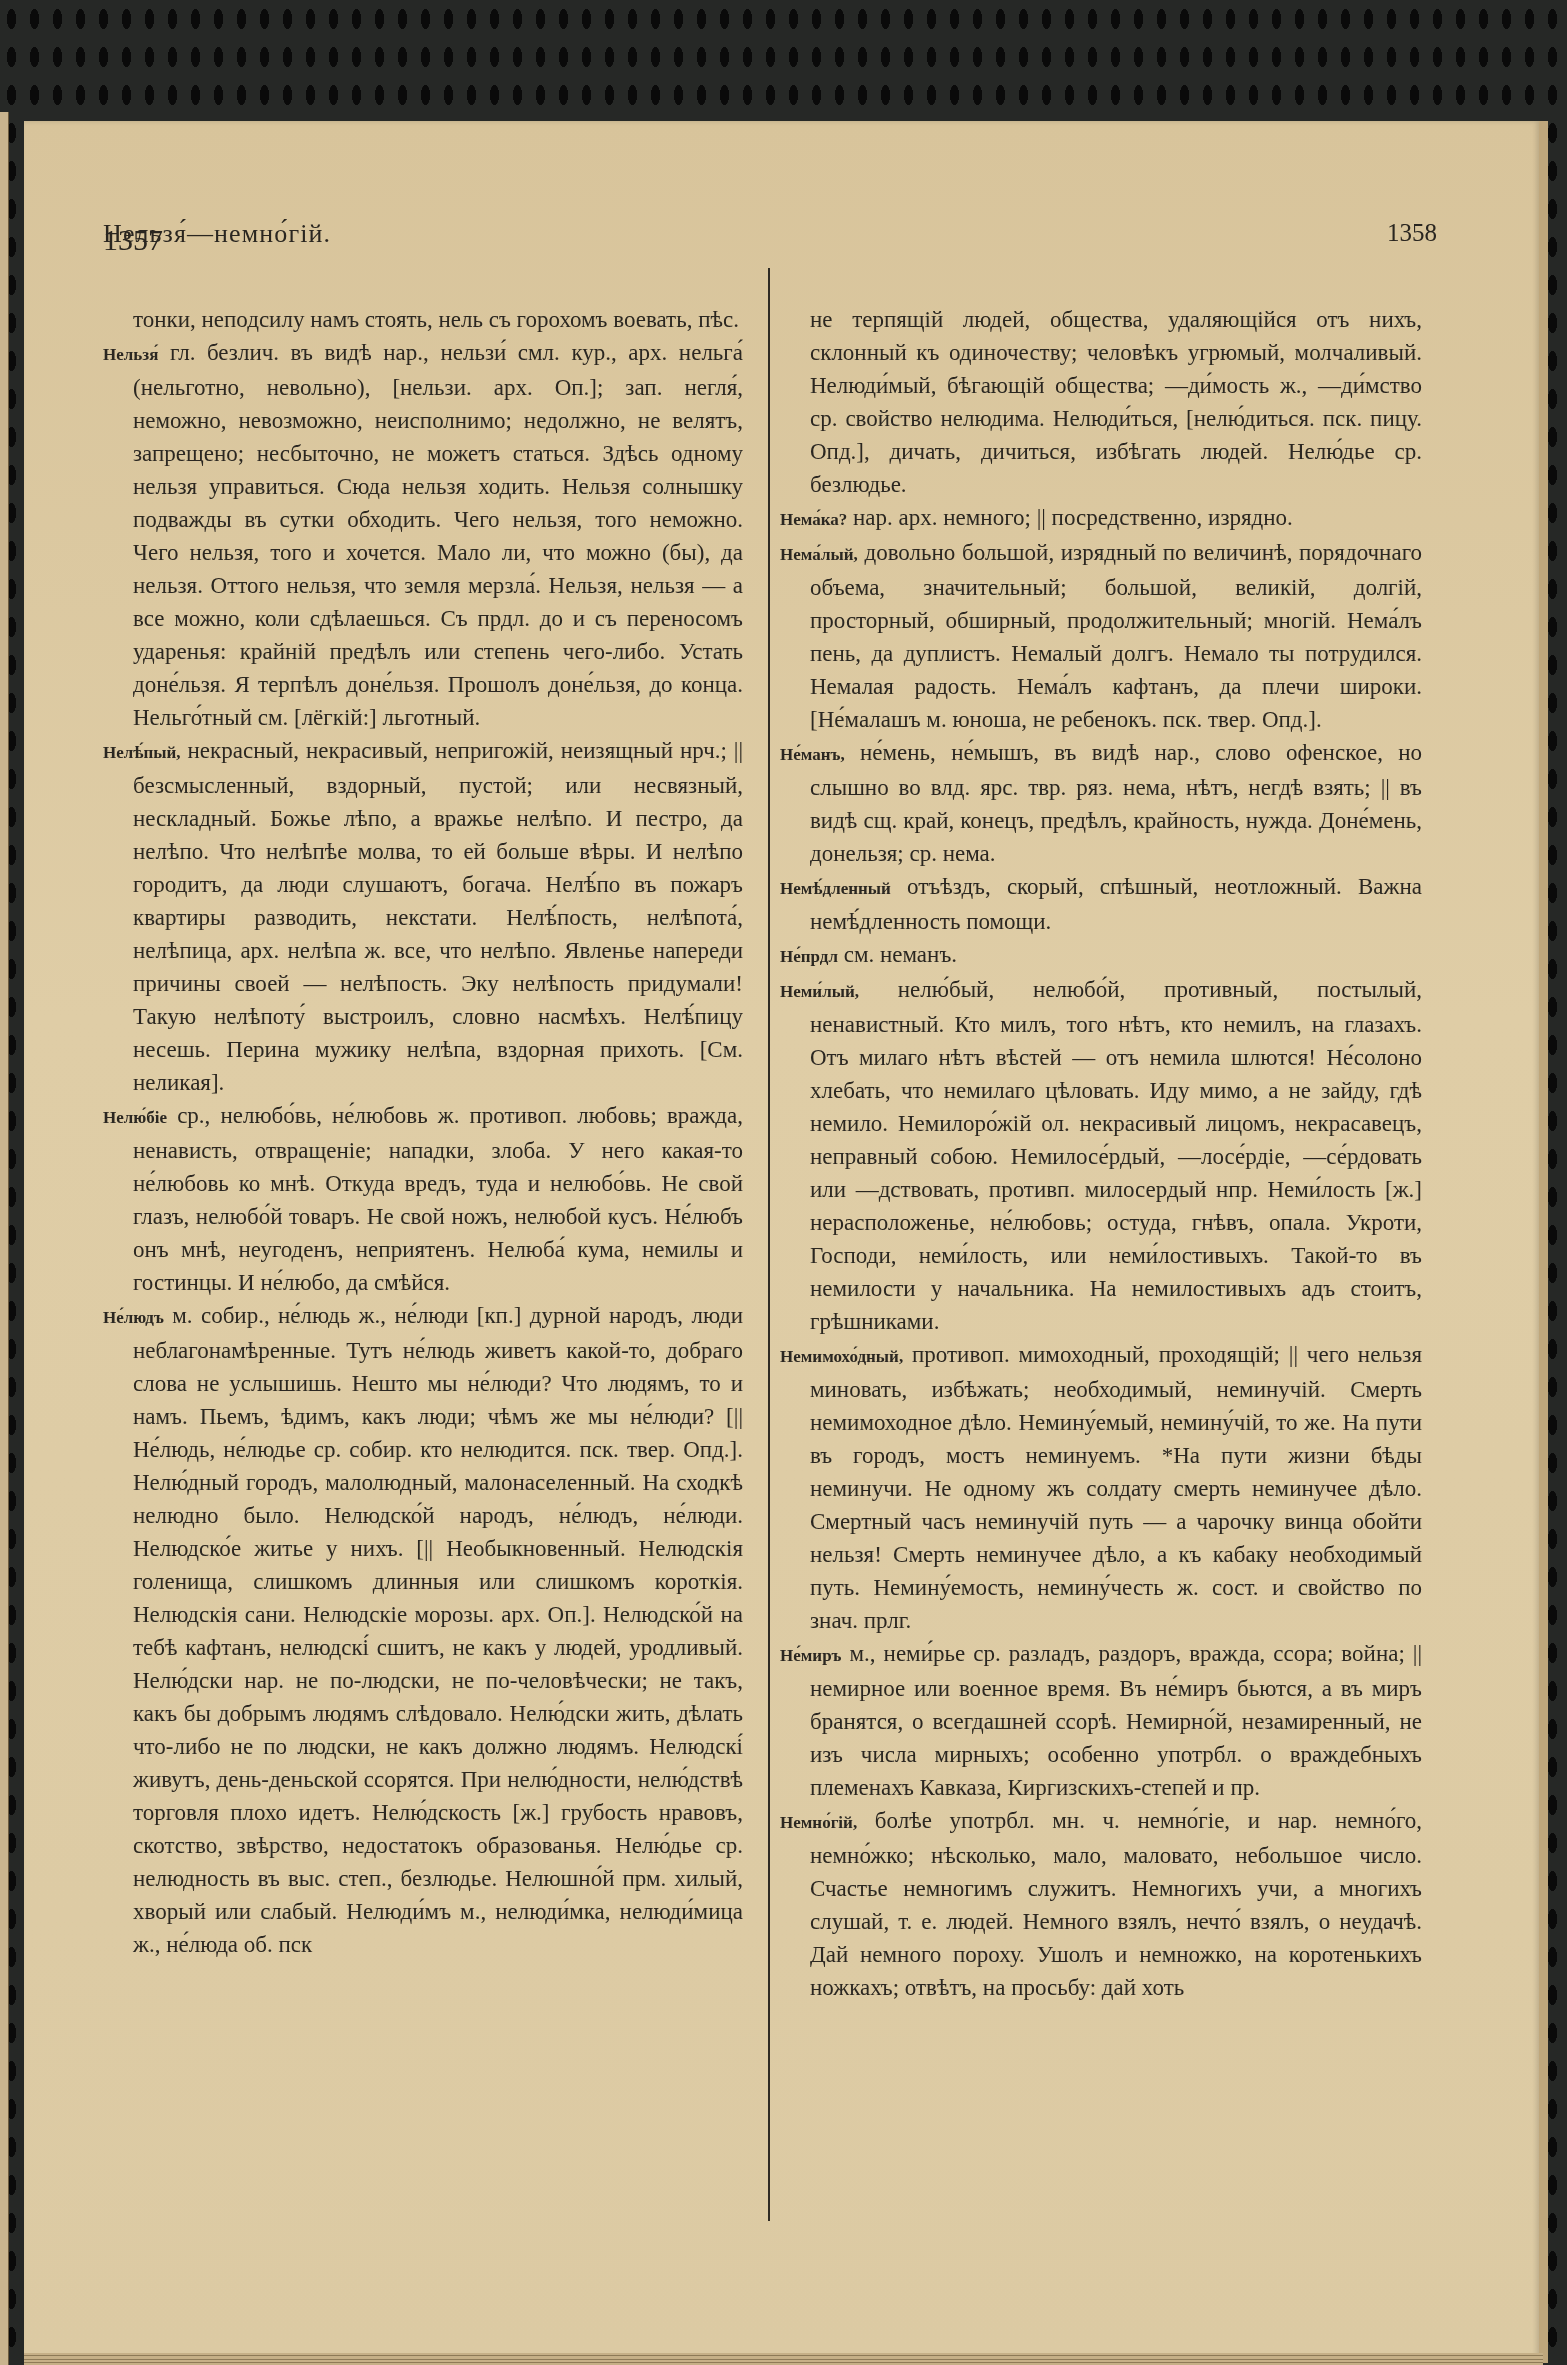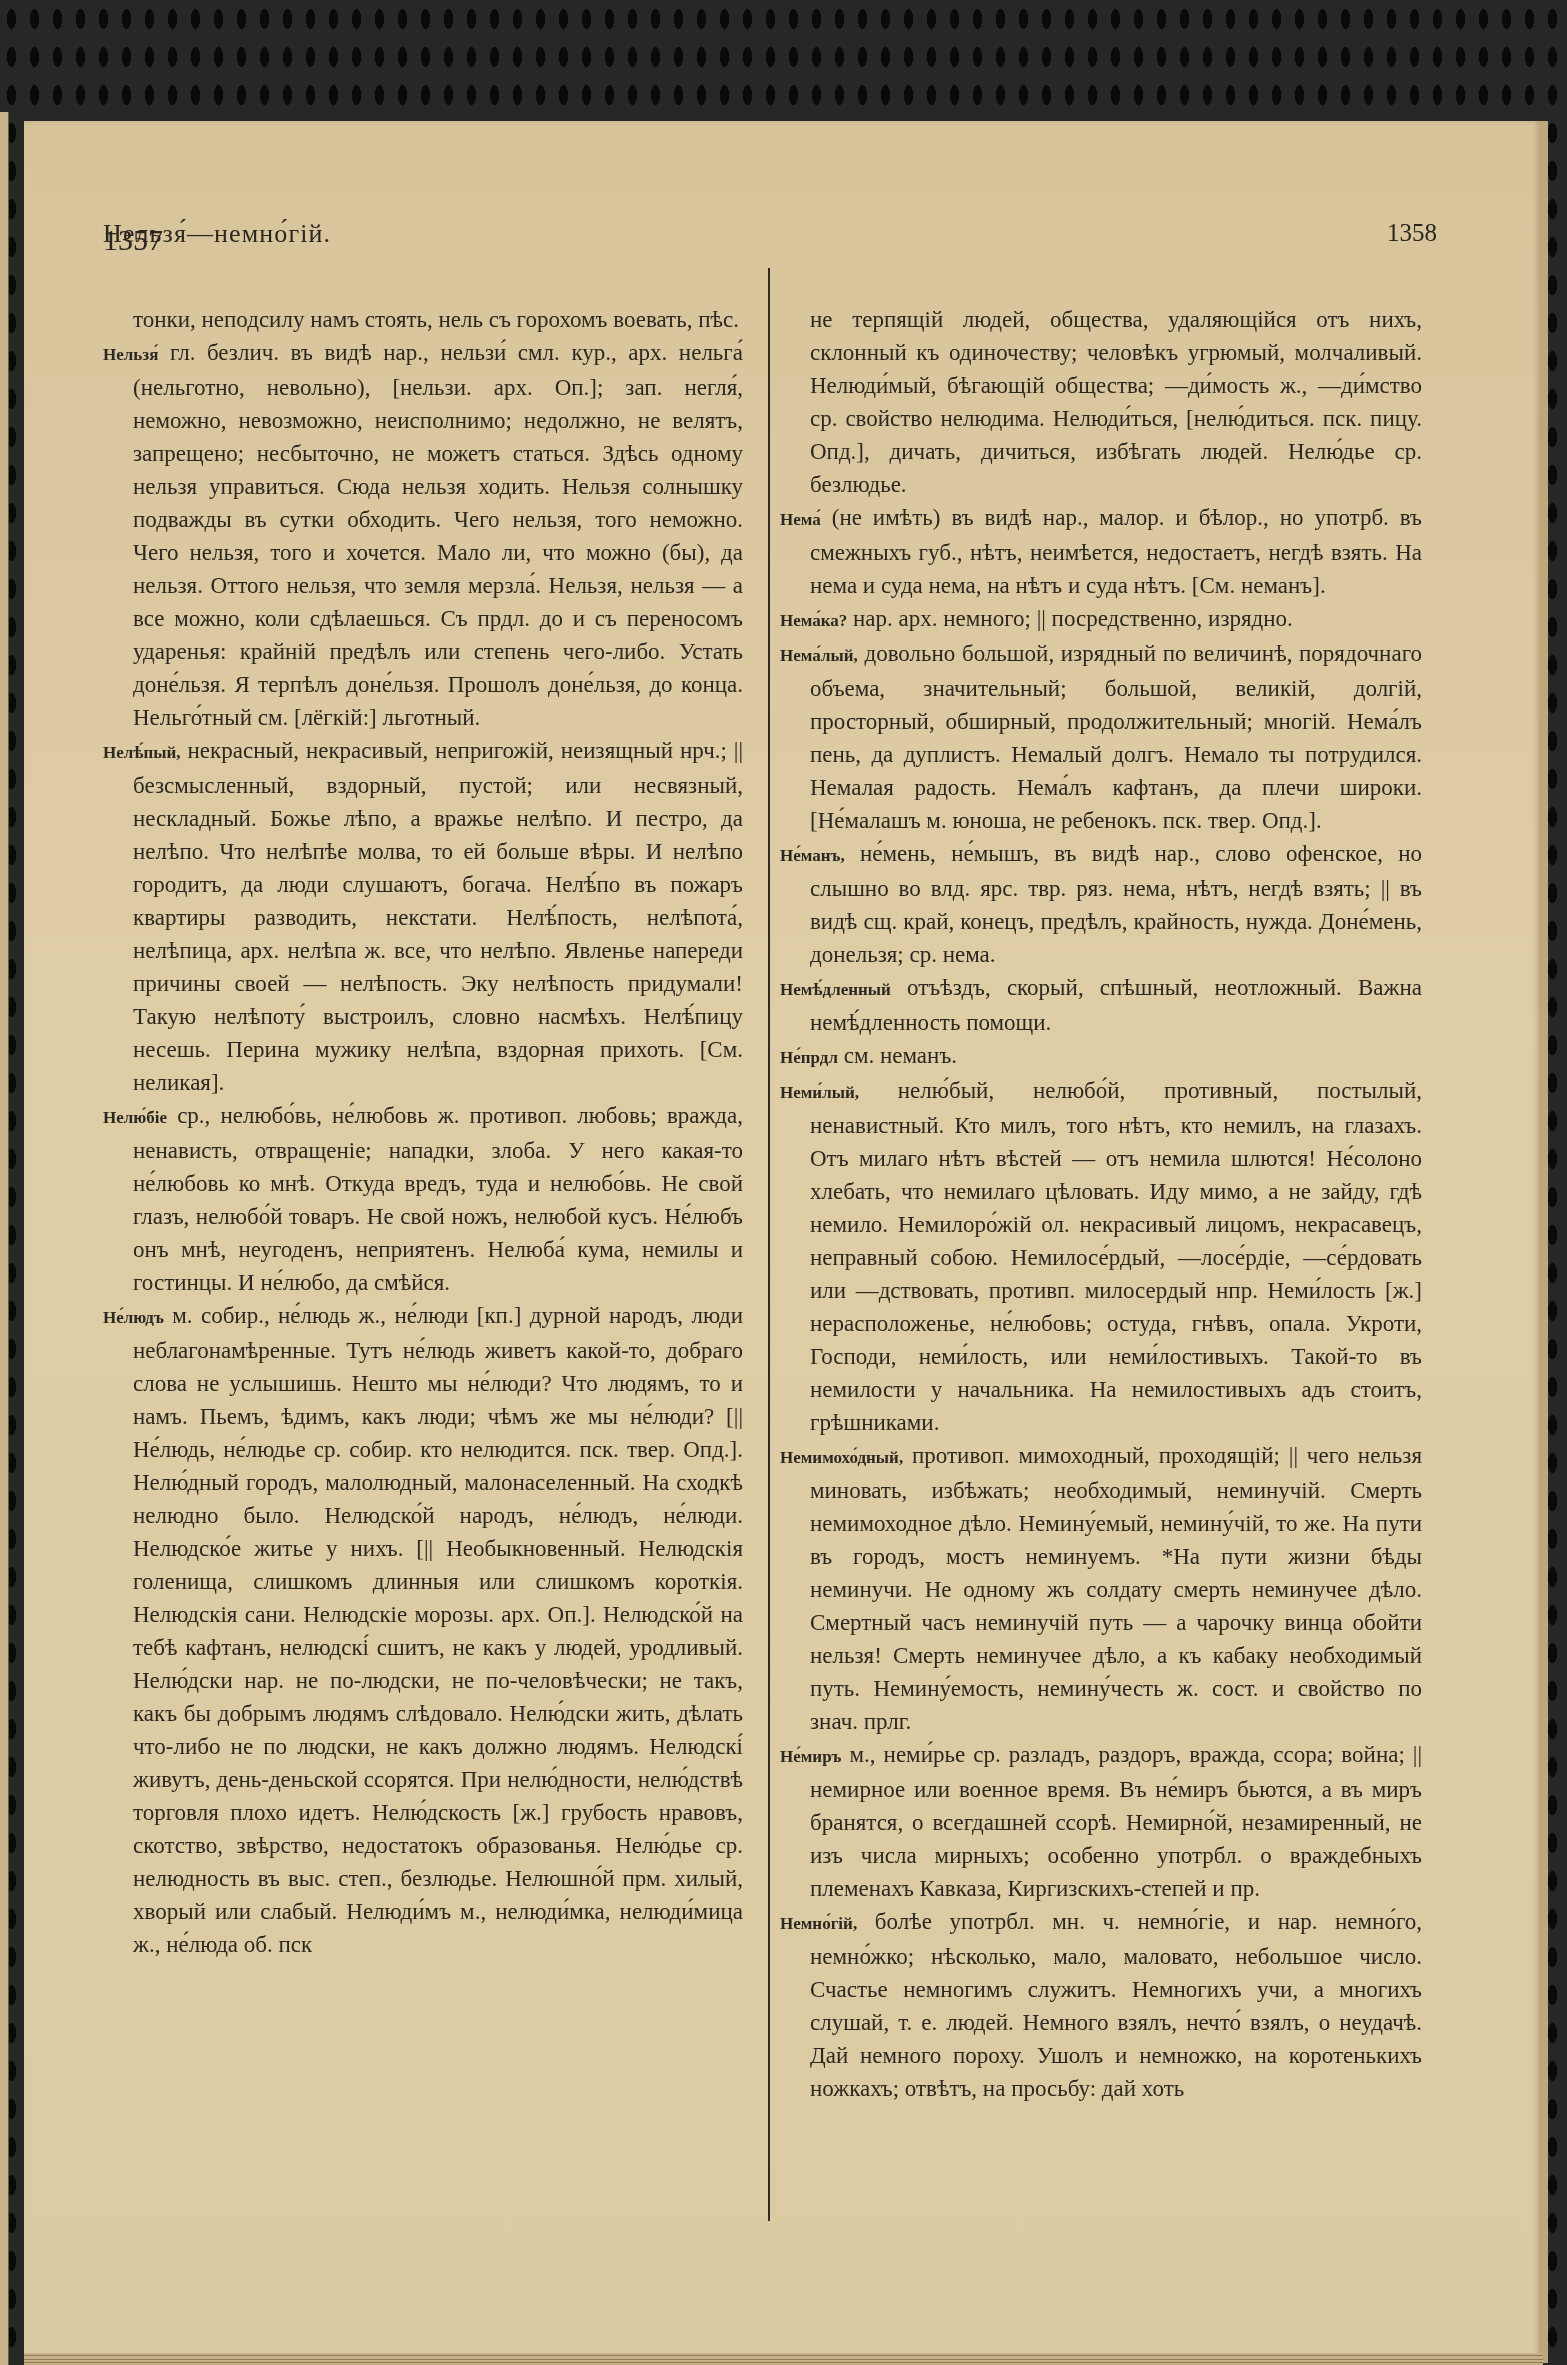--- a/index.html
+++ b/index.html
@@ -47,21 +47,20 @@
 <div class="col col-left">
   <p class="entry cont"><span>тонки, неподсилу намъ стоять, нель съ горохомъ воевать, пѣс.</span></p>
   <p class="entry"><span class="hw">Нельзя́</span> <span>гл. безлич. въ видѣ нар., нельзи́ смл. кур., арх. нельга́ (нельготно, невольно), [нельзи. арх. Оп.]; зап. негля́, неможно, невозможно, неисполнимо; недолжно, не велятъ, запрещено; несбыточно, не можетъ статься. Здѣсь одному нельзя управиться. Сюда нельзя ходить. Нельзя солнышку подважды въ сутки обходить. Чего нельзя, того неможно. Чего нельзя, того и хочется. Мало ли, что можно (бы), да нельзя. Оттого нельзя, что земля мерзла́. Нельзя, нельзя — а все можно, коли сдѣлаешься. Съ прдл. до и съ переносомъ ударенья: крайній предѣлъ или степень чего-либо. Устать доне́льзя. Я терпѣлъ доне́льзя. Прошолъ доне́льзя, до конца. Нельго́тный см. [лёгкій:] льготный.</span></p>
   <p class="entry"><span class="hw">Нелѣ́пый,</span> <span>некрасный, некрасивый, непригожій, неизящный нрч.; || безсмысленный, вздорный, пустой; или несвязный, нескладный. Божье лѣпо, а вражье нелѣпо. И пестро, да нелѣпо. Что нелѣпѣе молва, то ей больше вѣры. И нелѣпо городитъ, да люди слушаютъ, богача. Нелѣ́по въ пожаръ квартиры разводить, некстати. Нелѣ́пость, нелѣпота́, нелѣпица, арх. нелѣпа ж. все, что нелѣпо. Явленье напереди причины своей — нелѣпость. Эку нелѣпость придумали! Такую нелѣпоту́ выстроилъ, словно насмѣхъ. Нелѣ́пицу несешь. Перина мужику нелѣпа, вздорная прихоть. [См. неликая].</span></p>
   <p class="entry"><span class="hw">Нелю́біе</span> <span>ср., нелюбо́вь, не́любовь ж. противоп. любовь; вражда, ненависть, отвращеніе; нападки, злоба. У него какая-то не́любовь ко мнѣ. Откуда вредъ, туда и нелюбо́вь. Не свой глазъ, нелюбо́й товаръ. Не свой ножъ, нелюбой кусъ. Не́любъ онъ мнѣ, неугоденъ, неприятенъ. Нелюба́ кума, немилы и гостинцы. И не́любо, да смѣйся.</span></p>
   <p class="entry"><span class="hw">Не́людъ</span> <span>м. собир., не́людь ж., не́люди [кп.] дурной народъ, люди неблагонамѣренные. Тутъ не́людь живетъ какой-то, добраго слова не услышишь. Нешто мы не́люди? Что людямъ, то и намъ. Пьемъ, ѣдимъ, какъ люди; чѣмъ же мы не́люди? [|| Не́людь, не́людье ср. собир. кто нелюдится. пск. твер. Опд.]. Нелю́дный городъ, малолюдный, малонаселенный. На сходкѣ нелюдно было. Нелюдско́й народъ, не́людъ, не́люди. Нелюдско́е житье у нихъ. [|| Необыкновенный. Нелюдскія голенища, слишкомъ длинныя или слишкомъ короткія. Нелюдскія сани. Нелюдскіе морозы. арх. Оп.]. Нелюдско́й на тебѣ кафтанъ, нелюдскі́ сшитъ, не какъ у людей, уродливый. Нелю́дски нар. не по-людски, не по-человѣчески; не такъ, какъ бы добрымъ людямъ слѣдовало. Нелю́дски жить, дѣлать что-либо не по людски, не какъ должно людямъ. Нелюдскі́ живутъ, день-деньской ссорятся. При нелю́дности, нелю́дствѣ торговля плохо идетъ. Нелю́дскость [ж.] грубость нравовъ, скотство, звѣрство, недостатокъ образованья. Нелю́дье ср. нелюдность въ выс. степ., безлюдье. Нелюшно́й прм. хилый, хворый или слабый. Нелюди́мъ м., нелюди́мка, нелюди́мица ж., не́люда об. пск</span></p>
 </div>
 
 <div class="col col-right">
   <p class="entry cont"><span>не терпящій людей, общества, удаляющійся отъ нихъ, склонный къ одиночеству; человѣкъ угрюмый, молчаливый. Нелюди́мый, бѣгающій общества; —ди́мость ж., —ди́мство ср. свойство нелюдима. Нелюди́ться, [нелю́диться. пск. пицу. Опд.], дичать, дичиться, избѣгать людей. Нелю́дье ср. безлюдье.</span></p>
-  <p class="entry"><span class="hw">Нема́</span> <span>(не имѣть) въ видѣ нар., малор. и бѣлор., но употрб. въ смежныхъ губ., нѣтъ, неимѣется, недостаетъ, негдѣ взять. На нема и суда нема, на нѣтъ и суда нѣтъ. [См. неманъ].</span></p>
   <p class="entry"><span class="hw">Нема́ка?</span> <span>нар. арх. немного; || посредственно, изрядно.</span></p>
   <p class="entry"><span class="hw">Нема́лый,</span> <span>довольно большой, изрядный по величинѣ, порядочнаго объема, значительный; большой, великій, долгій, просторный, обширный, продолжительный; многій. Нема́лъ пень, да дуплистъ. Немалый долгъ. Немало ты потрудился. Немалая радость. Нема́лъ кафтанъ, да плечи широки. [Не́малашъ м. юноша, не ребенокъ. пск. твер. Опд.].</span></p>
   <p class="entry"><span class="hw">Не́манъ,</span> <span>не́мень, не́мышъ, въ видѣ нар., слово офенское, но слышно во влд. ярс. твр. ряз. нема, нѣтъ, негдѣ взять; || въ видѣ сщ. край, конецъ, предѣлъ, крайность, нужда. Доне́мень, донельзя; ср. нема.</span></p>
   <p class="entry"><span class="hw">Немѣ́дленный</span> <span>отъѣздъ, скорый, спѣшный, неотложный. Важна немѣ́дленность помощи.</span></p>
   <p class="entry"><span class="hw">Не́прдл</span> <span>см. неманъ.</span></p>
   <p class="entry"><span class="hw">Неми́лый,</span> <span>нелю́бый, нелюбо́й, противный, постылый, ненавистный. Кто милъ, того нѣтъ, кто немилъ, на глазахъ. Отъ милаго нѣтъ вѣстей — отъ немила шлются! Не́солоно хлебать, что немилаго цѣловать. Иду мимо, а не зайду, гдѣ немило. Немилоро́жій ол. некрасивый лицомъ, некрасавецъ, неправный собою. Немилосе́рдый, —лосе́рдіе, —се́рдовать или —дствовать, противп. милосердый нпр. Неми́лость [ж.] нерасположенье, не́любовь; остуда, гнѣвъ, опала. Укроти, Господи, неми́лость, или неми́лостивыхъ. Такой-то въ немилости у начальника. На немилостивыхъ адъ стоитъ, грѣшниками.</span></p>
   <p class="entry"><span class="hw">Немимохо́дный,</span> <span>противоп. мимоходный, проходящій; || чего нельзя миновать, избѣжать; необходимый, неминучій. Смерть немимоходное дѣло. Немину́емый, немину́чій, то же. На пути въ городъ, мостъ неминуемъ. *На пути жизни бѣды неминучи. Не одному жъ солдату смерть неминучее дѣло. Смертный часъ неминучій путь — а чарочку винца обойти нельзя! Смерть неминучее дѣло, а къ кабаку необходимый путь. Немину́емость, немину́честь ж. сост. и свойство по знач. прлг.</span></p>
   <p class="entry"><span class="hw">Не́миръ</span> <span>м., неми́рье ср. разладъ, раздоръ, вражда, ссора; война; || немирное или военное время. Въ не́миръ бьются, а въ миръ бранятся, о всегдашней ссорѣ. Немирно́й, незамиренный, не изъ числа мирныхъ; особенно употрбл. о враждебныхъ племенахъ Кавказа, Киргизскихъ-степей и пр.</span></p>
   <p class="entry"><span class="hw">Немно́гій,</span> <span>болѣе употрбл. мн. ч. немно́гіе, и нар. немно́го, немно́жко; нѣсколько, мало, маловато, небольшое число. Счастье немногимъ служитъ. Немногихъ учи, а многихъ слушай, т. е. людей. Немного взялъ, нечто́ взялъ, о неудачѣ. Дай немного пороху. Ушолъ и немножко, на коротенькихъ ножкахъ; отвѣтъ, на просьбу: дай хоть</span></p>
 </div>

